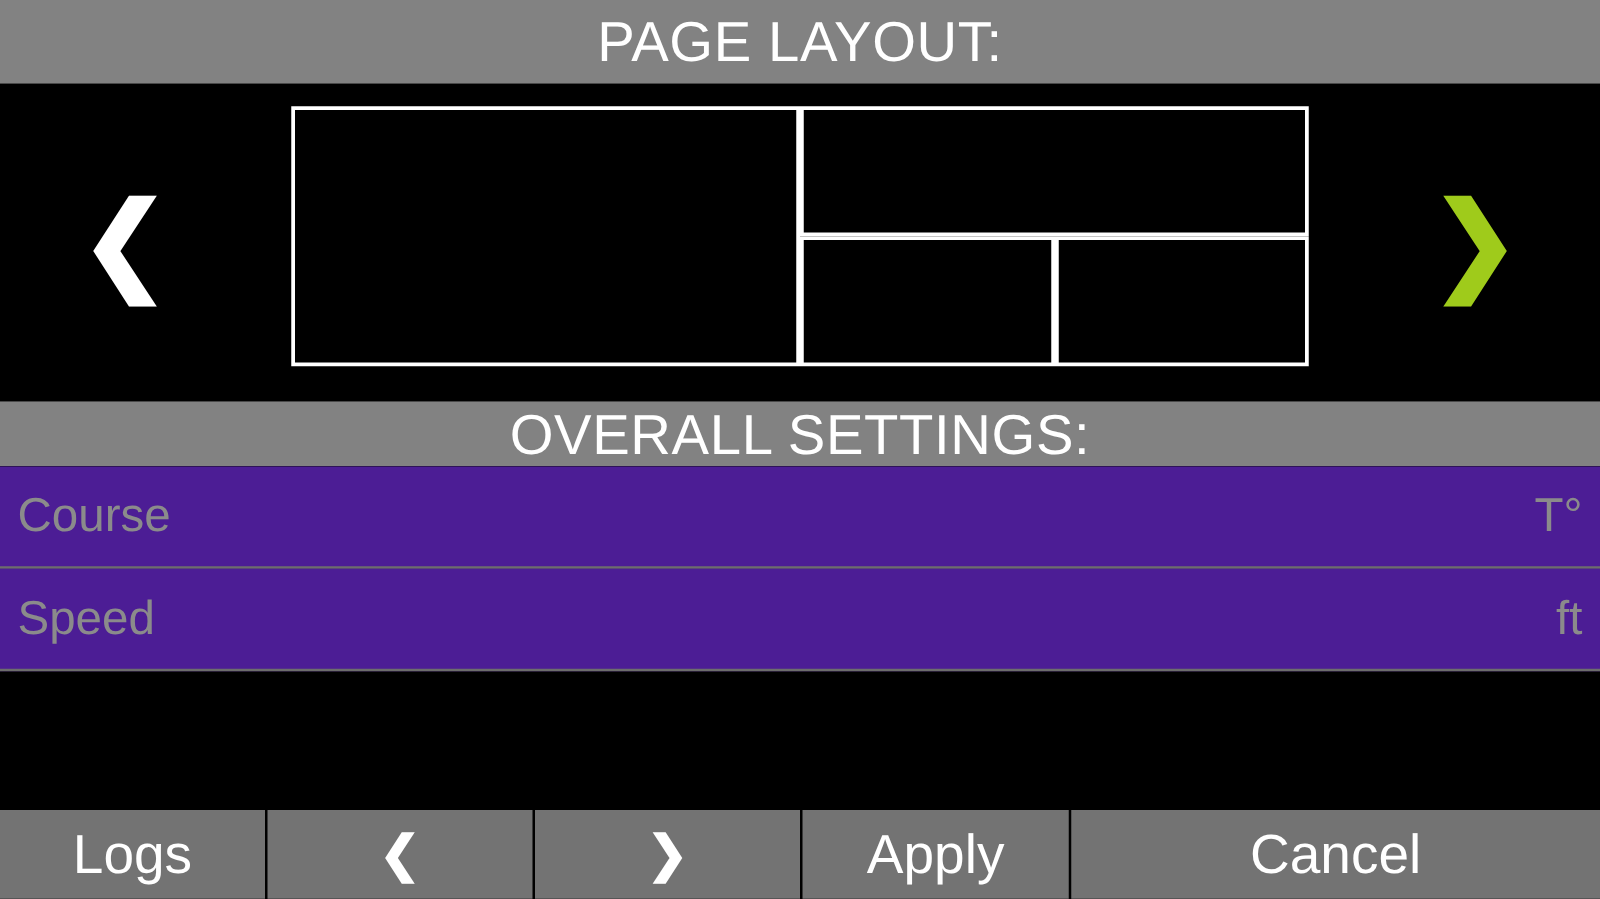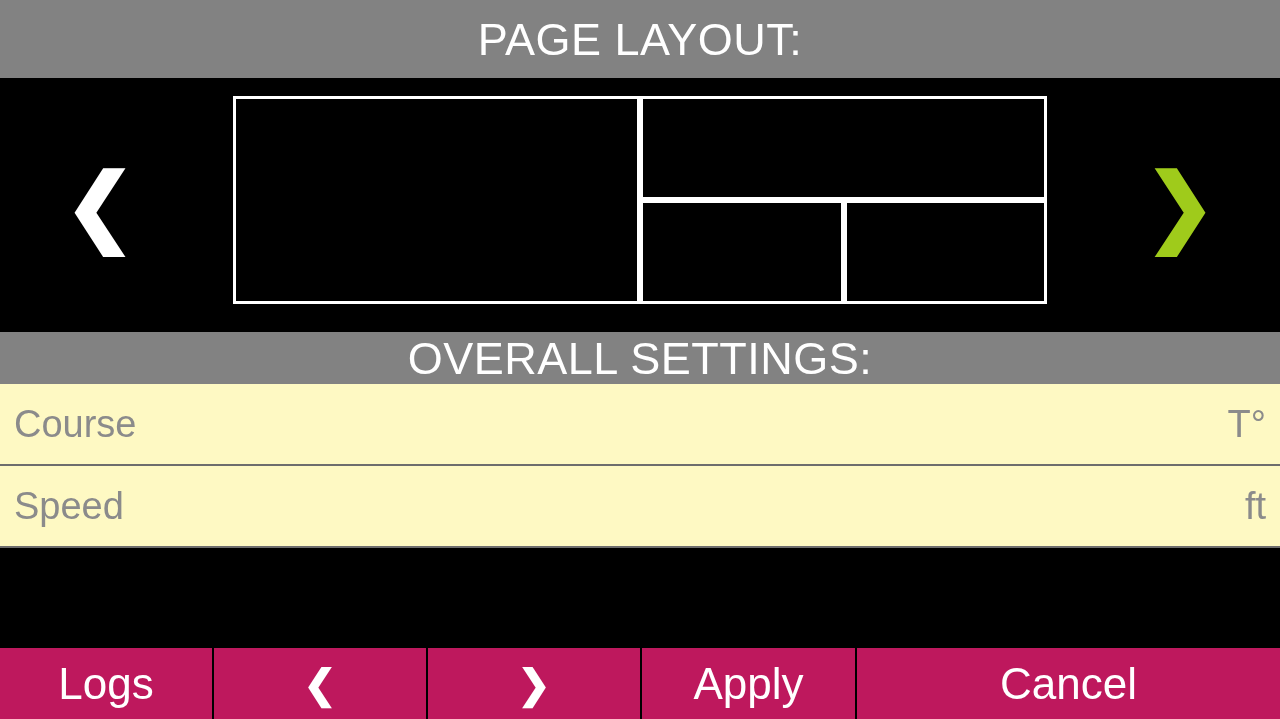--- a/index.html
+++ b/index.html
@@ -32,21 +32,21 @@
     font-size: 46px;
     line-height: 1;
     letter-spacing: 0.5px;
     display: flex;
     align-items: center;
     justify-content: center;
     box-sizing: border-box;
     user-select: none;
   }
   #page-layout-header {
-    height: 78px;
+    height: 67px;
     font-size: 45px;
   }
   #overall-settings-header {
     height: 52px;
     font-size: 45px;
   }
 
   
   #layout-preview-region {
     position: relative;
@@ -133,21 +133,21 @@
   }
   .settings-row {
     height: 82px;
     min-height: 82px;
     display: flex;
     align-items: center;
     justify-content: space-between;
     padding: 0 14px 0 14px;
     box-sizing: border-box;
     border-bottom: 2px solid #6d6d6d;
-    background: #fef9c3;
+    background: #4c1d95;
     cursor: pointer;
   }
   .settings-row .row-label {
     color: #8b8b8b;
     font-size: 38px;
     line-height: 1;
     user-select: none;
   }
   .settings-row .row-unit {
     color: #8b8b8b;
@@ -158,21 +158,21 @@
 
   
   #bottom-toolbar {
     height: 71px;
     min-height: 71px;
     display: flex;
     background: #000000;
     gap: 2px;
   }
   .toolbar-button {
-    background: #be185d;
+    background: #737373;
     color: #ffffff;
     display: flex;
     align-items: center;
     justify-content: center;
     font-size: 44px;
     line-height: 1;
     box-sizing: border-box;
     cursor: pointer;
     user-select: none;
   }

